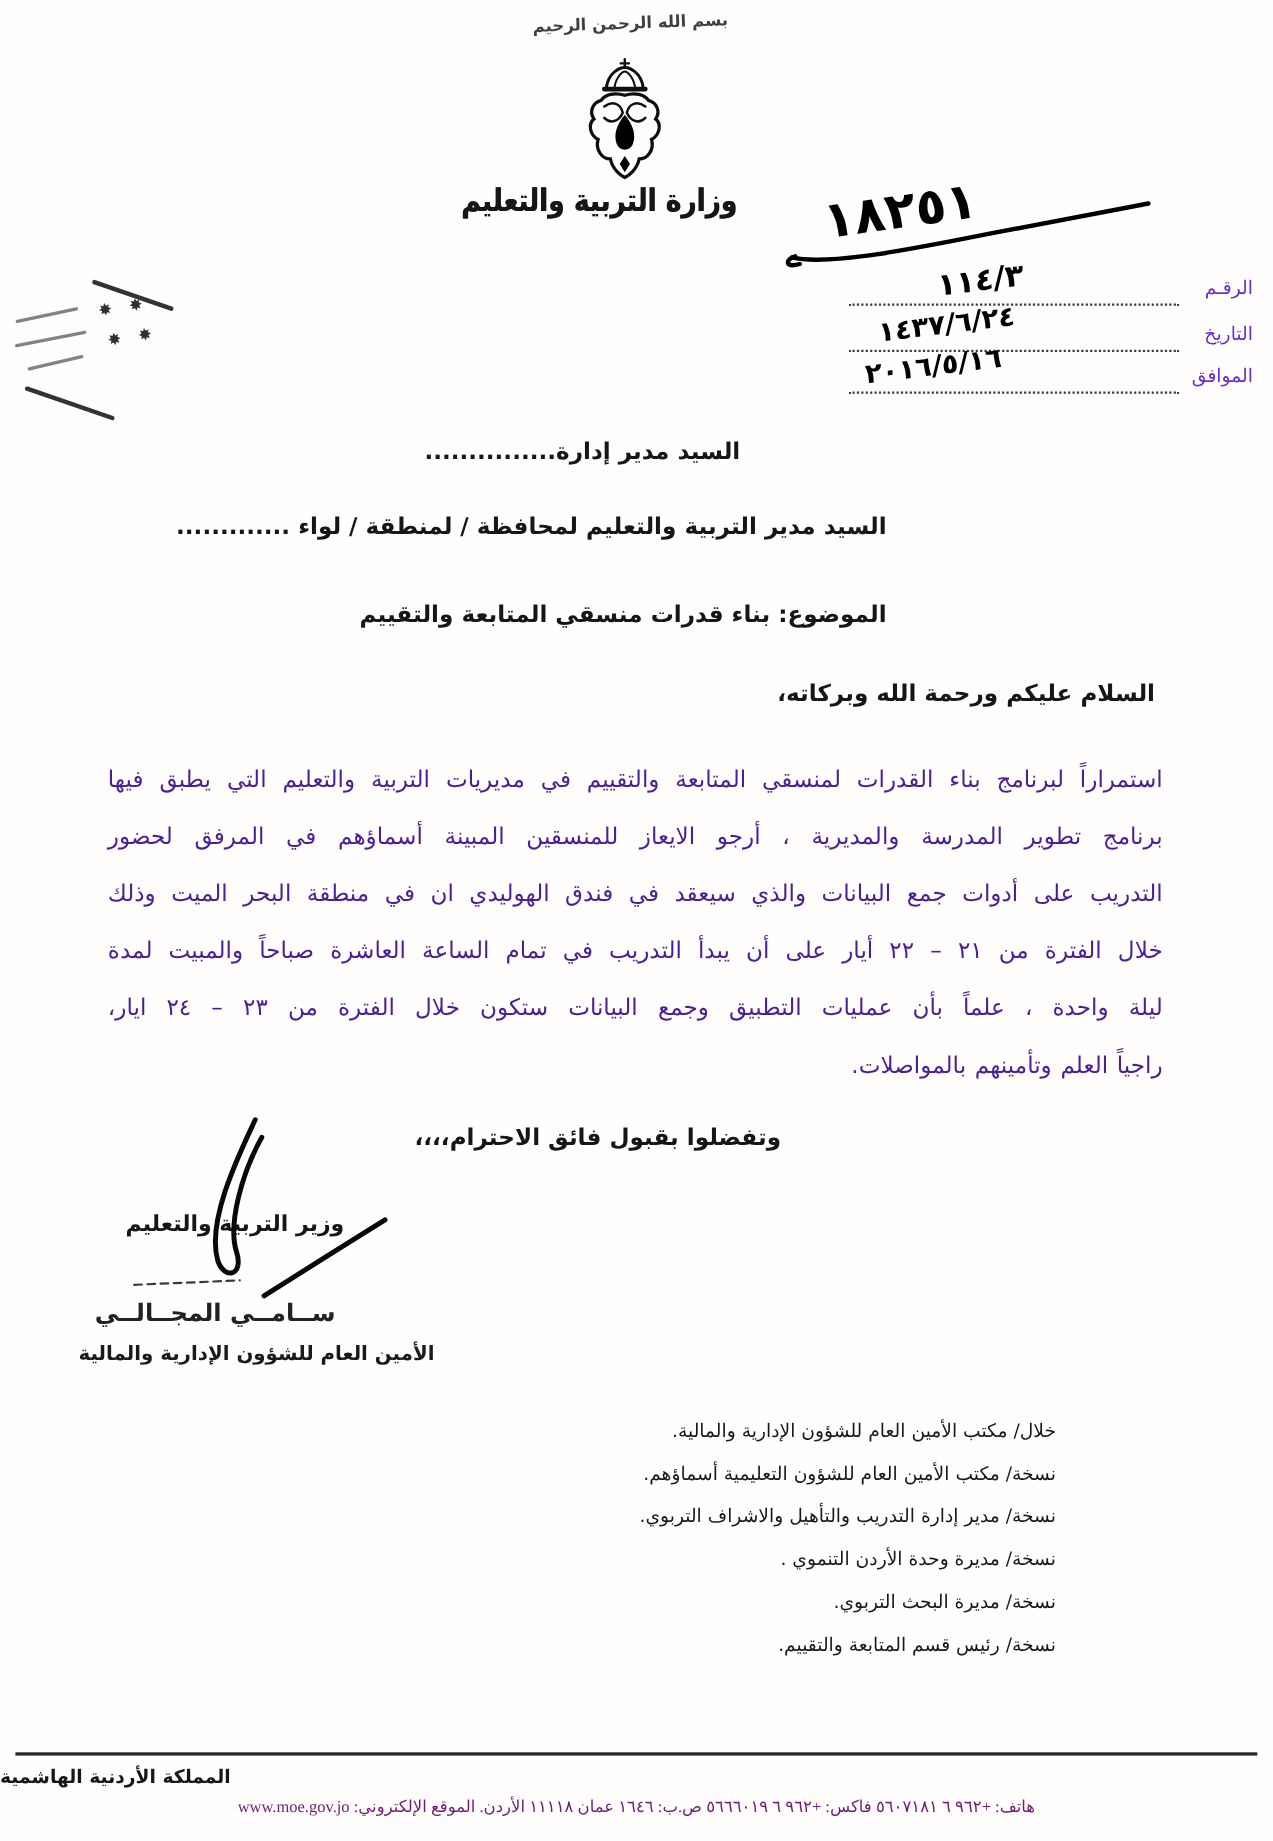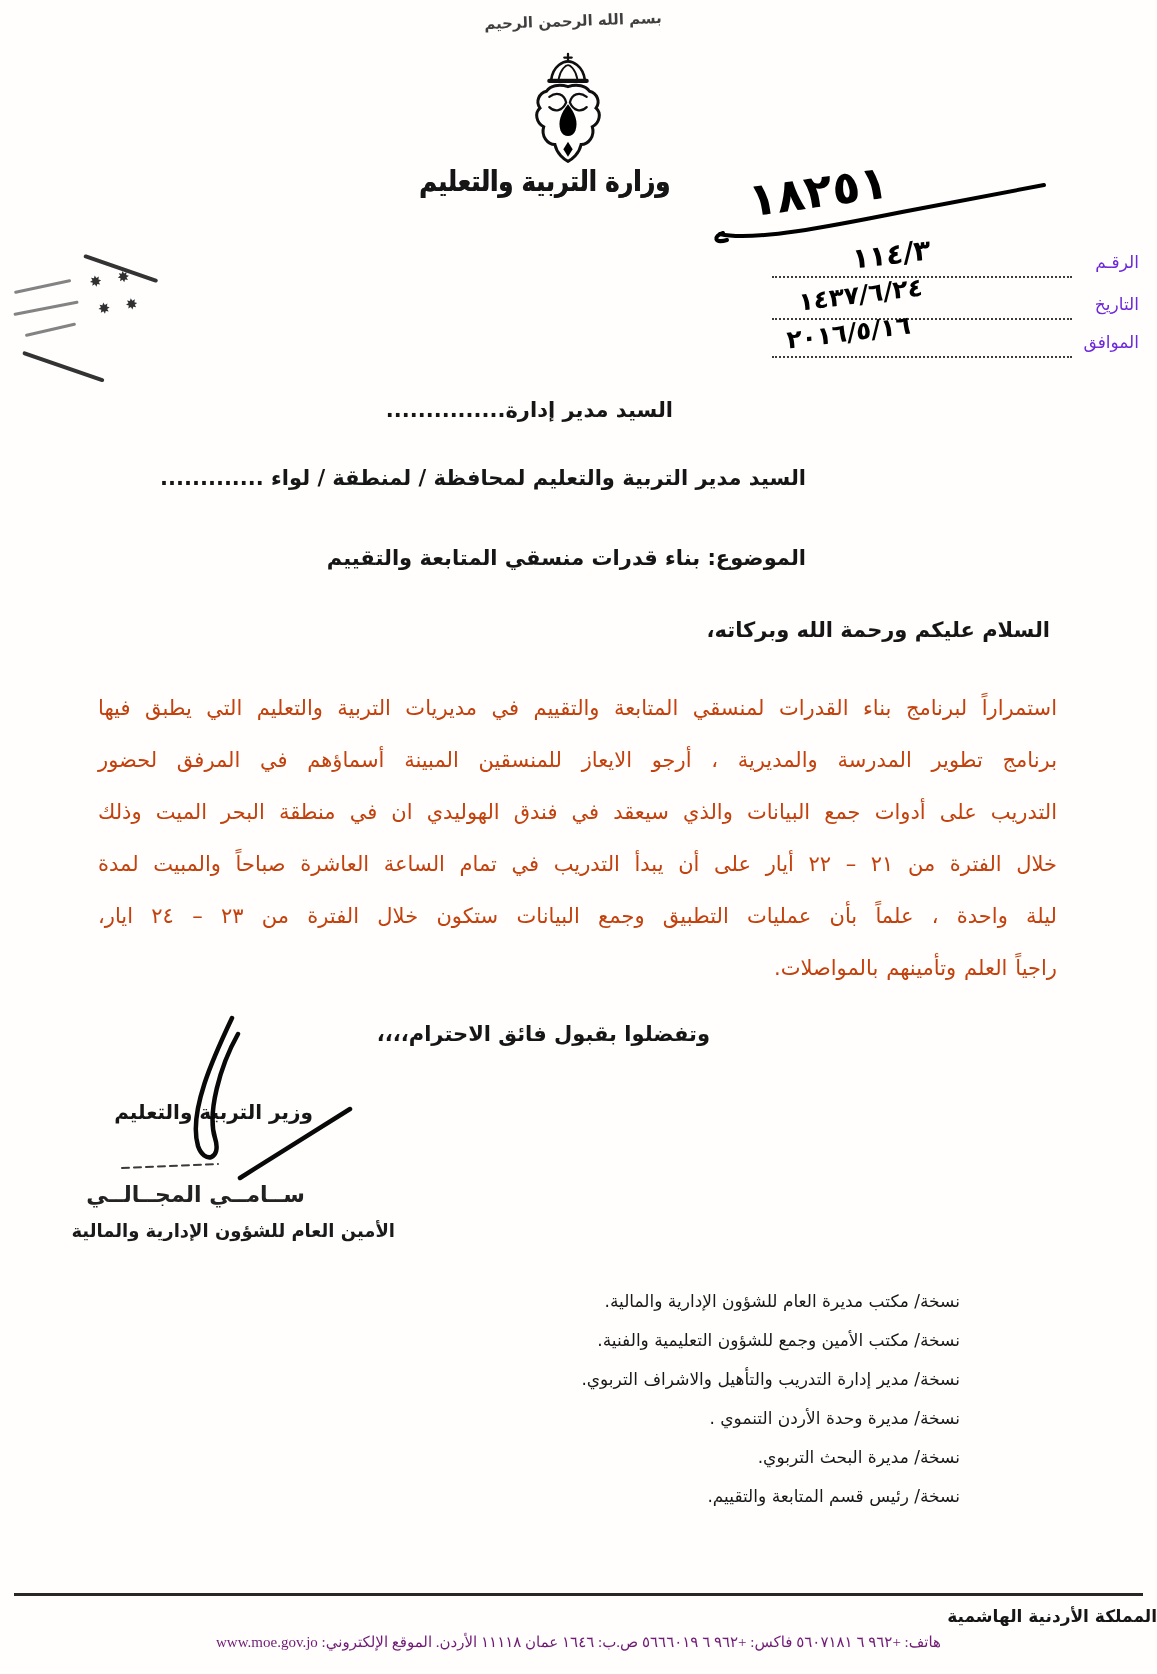--- a/index.html
+++ b/index.html
@@ -40,36 +40,36 @@
   .stamp-line { position:absolute; height:2.5px; background:#4a4a4a;
     border-radius:2px; opacity:.8; }
 
   .addressee-1 { top:398px; right:484px; font-size:21px; font-weight:bold; }
   .addressee-2 { top:466px; right:351px; font-size:21px; font-weight:bold; }
   .subject     { top:546px; right:351px; font-size:21px; font-weight:bold; }
   .greeting    { top:618px; right:107px; font-size:21px; font-weight:bold; }
 
   .body-block { top:682px; left:98px; right:100px; }
   .body-line { direction:rtl; font-size:21px; line-height:52px; height:52px;
-    text-align:justify; text-align-last:justify; word-spacing:.06em; color:#c2410c; }
+    text-align:justify; text-align-last:justify; word-spacing:.06em; color:#4c1d95; }
   .body-line.last { text-align:right; text-align-last:right; }
 
   .closing { top:1022px; right:447px; font-size:21px; font-weight:bold; }
 
   .sig-authority { top:1100px; right:844px; font-size:20px; font-weight:bold; }
   .sig-strokes   { top:1008px; left:100px; }
   .sig-name  { top:1182px; right:852px; font-size:22px; font-weight:bold; color:#222; }
   .sig-title { top:1220px; right:762px; font-size:18px; font-weight:bold; color:#1a1a1a; }
 
   .cc-block { top:1286px; right:197px; }
   .cc-item { direction:rtl; text-align:right; font-size:17px; height:39px;
     line-height:30px; color:#181818; white-space:nowrap; }
 
   .footer-divider { top:1593px; left:14px; right:14px; border-top:3px solid #272727; }
-  .footer-kingdom { top:1606px; left:0; right:0; text-align:right;
+  .footer-kingdom { top:1606px; left:0; right:16px; text-align:left;
     font-size:17px; font-weight:bold; }
   .footer-contact { top:1633px; left:0; right:0; text-align:center;
     font-size:15px; direction:rtl; color:#701a75;font-family:Liberation Serif, serif; }
 </style>
 </head>
 <body>
 
 <div class="page">
 
   <div class="abs basmala rtl">بسم الله الرحمن الرحيم</div>
@@ -143,22 +143,22 @@
     <g fill="none" stroke="#090909" stroke-linecap="round">
       <path d="M132 10 C114 48 88 104 98 138 C104 156 122 152 115 130 C107 105 120 58 138 26" stroke-width="4.5"></path>
       <path d="M140 170 C172 150 216 122 250 101" stroke-width="4.5"></path>
       <path d="M22 160 L118 156" stroke-width="2" stroke-dasharray="7 5" opacity=".8"></path>
     </g>
   </svg>
   <div class="abs sig-name rtl">ســامــي المجــالــي</div>
   <div class="abs sig-title rtl">الأمين العام للشؤون الإدارية والمالية</div>
 
   <div class="abs cc-block">
-    <div class="cc-item">نسخة/ مكتب مديرة العام للشؤون الإدارية والمالية.</div>
-    <div class="cc-item">نسخة/ مكتب الأمين وجمع للشؤون التعليمية والفنية.</div>
+    <div class="cc-item">خلال/ مكتب الأمين العام للشؤون الإدارية والمالية.</div>
+    <div class="cc-item">نسخة/ مكتب الأمين العام للشؤون التعليمية أسماؤهم.</div>
     <div class="cc-item">نسخة/ مدير إدارة التدريب والتأهيل والاشراف التربوي.</div>
     <div class="cc-item">نسخة/ مديرة وحدة الأردن التنموي .</div>
     <div class="cc-item">نسخة/ مديرة البحث التربوي.</div>
     <div class="cc-item">نسخة/ رئيس قسم المتابعة والتقييم.</div>
   </div>
 
   <div class="abs footer-divider"></div>
   <div class="abs footer-kingdom rtl" style="white-space:normal">المملكة الأردنية الهاشمية</div>
   <div class="abs footer-contact">هاتف: +٩٦٢ ٦ ٥٦٠٧١٨١ فاكس: +٩٦٢ ٦ ٥٦٦٦٠١٩ ص.ب: ١٦٤٦ عمان ١١١١٨ الأردن. الموقع الإلكتروني: www.moe.gov.jo</div>
 

